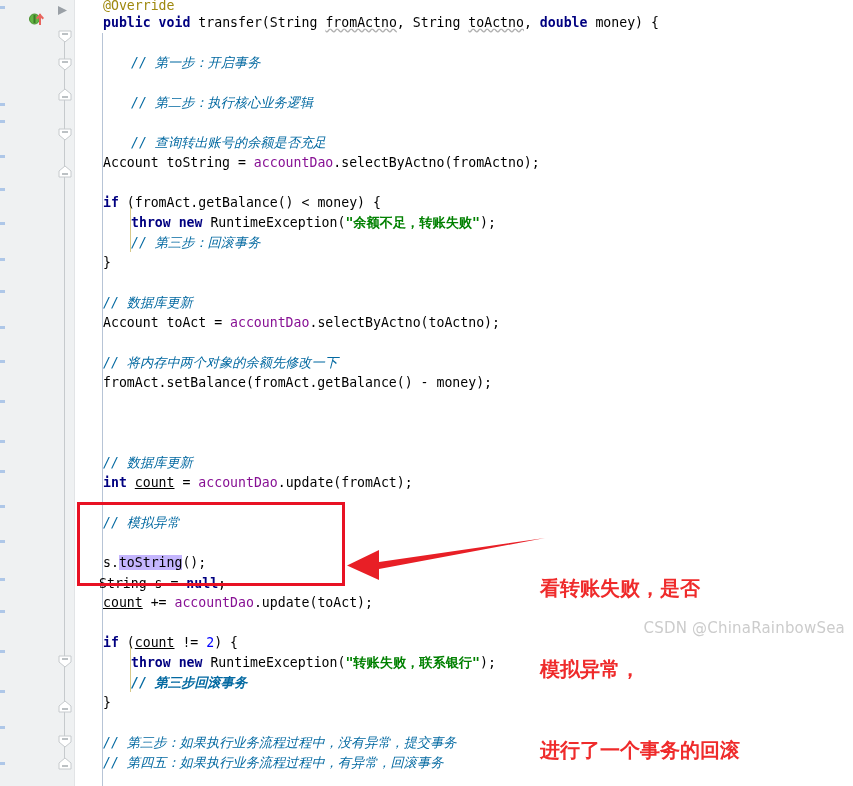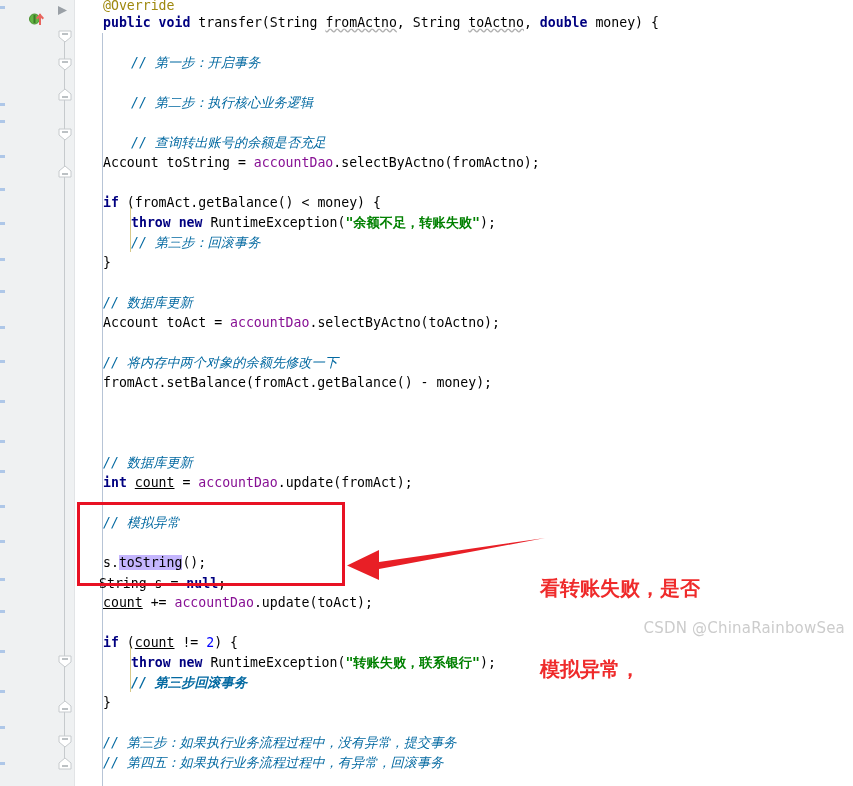--- a/index.html
+++ b/index.html
@@ -284,17 +284,18 @@
 
   <div class="red-arrow" style="left:345px; top:536px; width:200px; height:56px;">
     <svg width="200" height="56" viewBox="0 0 200 56">
       <path d="M200 2 L34 26 L34 14 L2 29.5 L34 44 L34 33 Z" fill="#e81f26"></path>
     </svg>
   </div>
 
   <div class="annotation-text" style="left:540px; top:521px;">
     <div>看转账失败，是否</div>
     <div>模拟异常，</div>
+    <div>进行了一个事务的回滚</div>
   </div>
 
   <div class="watermark">CSDN @ChinaRainbowSea</div>
 
 </div>
 
 </body></html>

